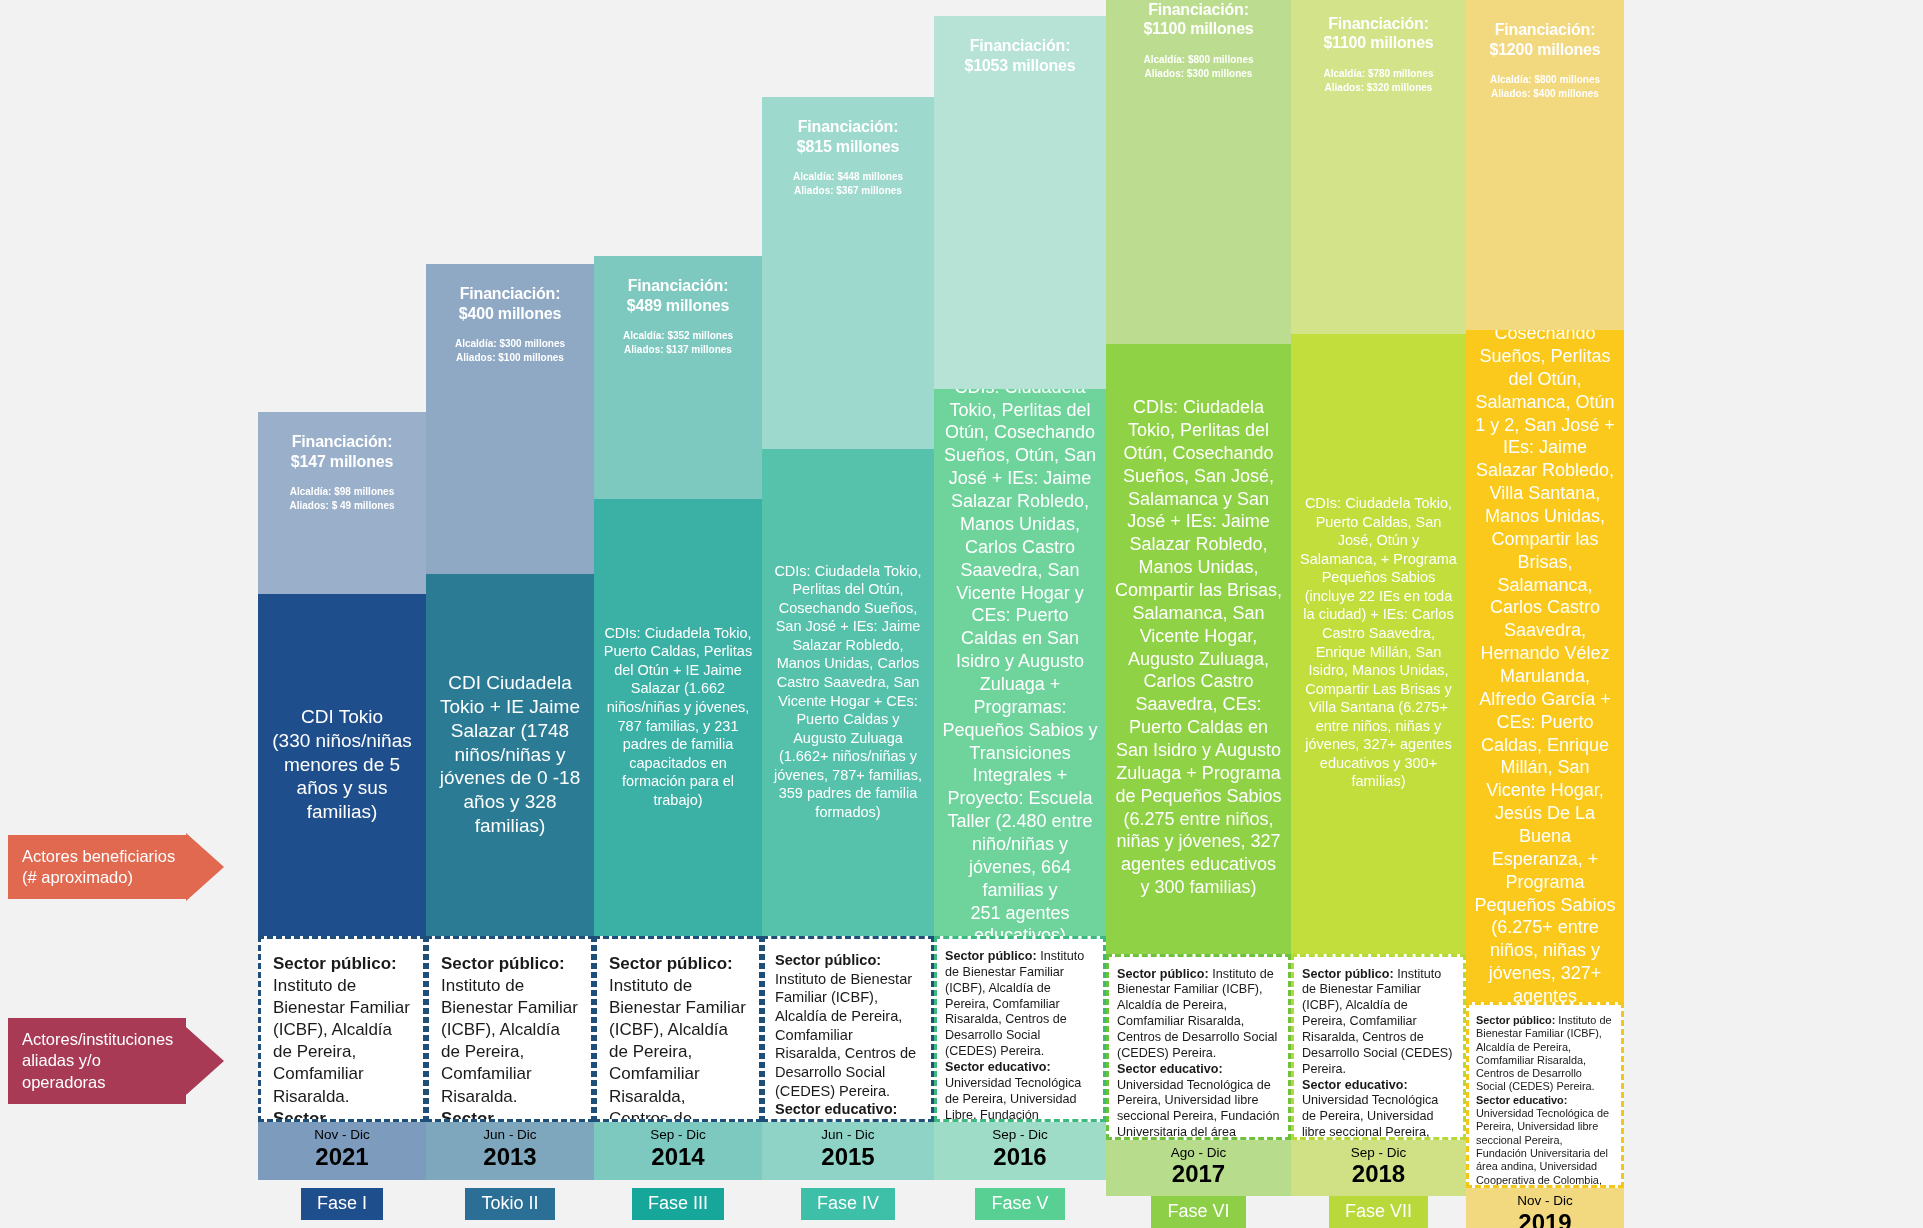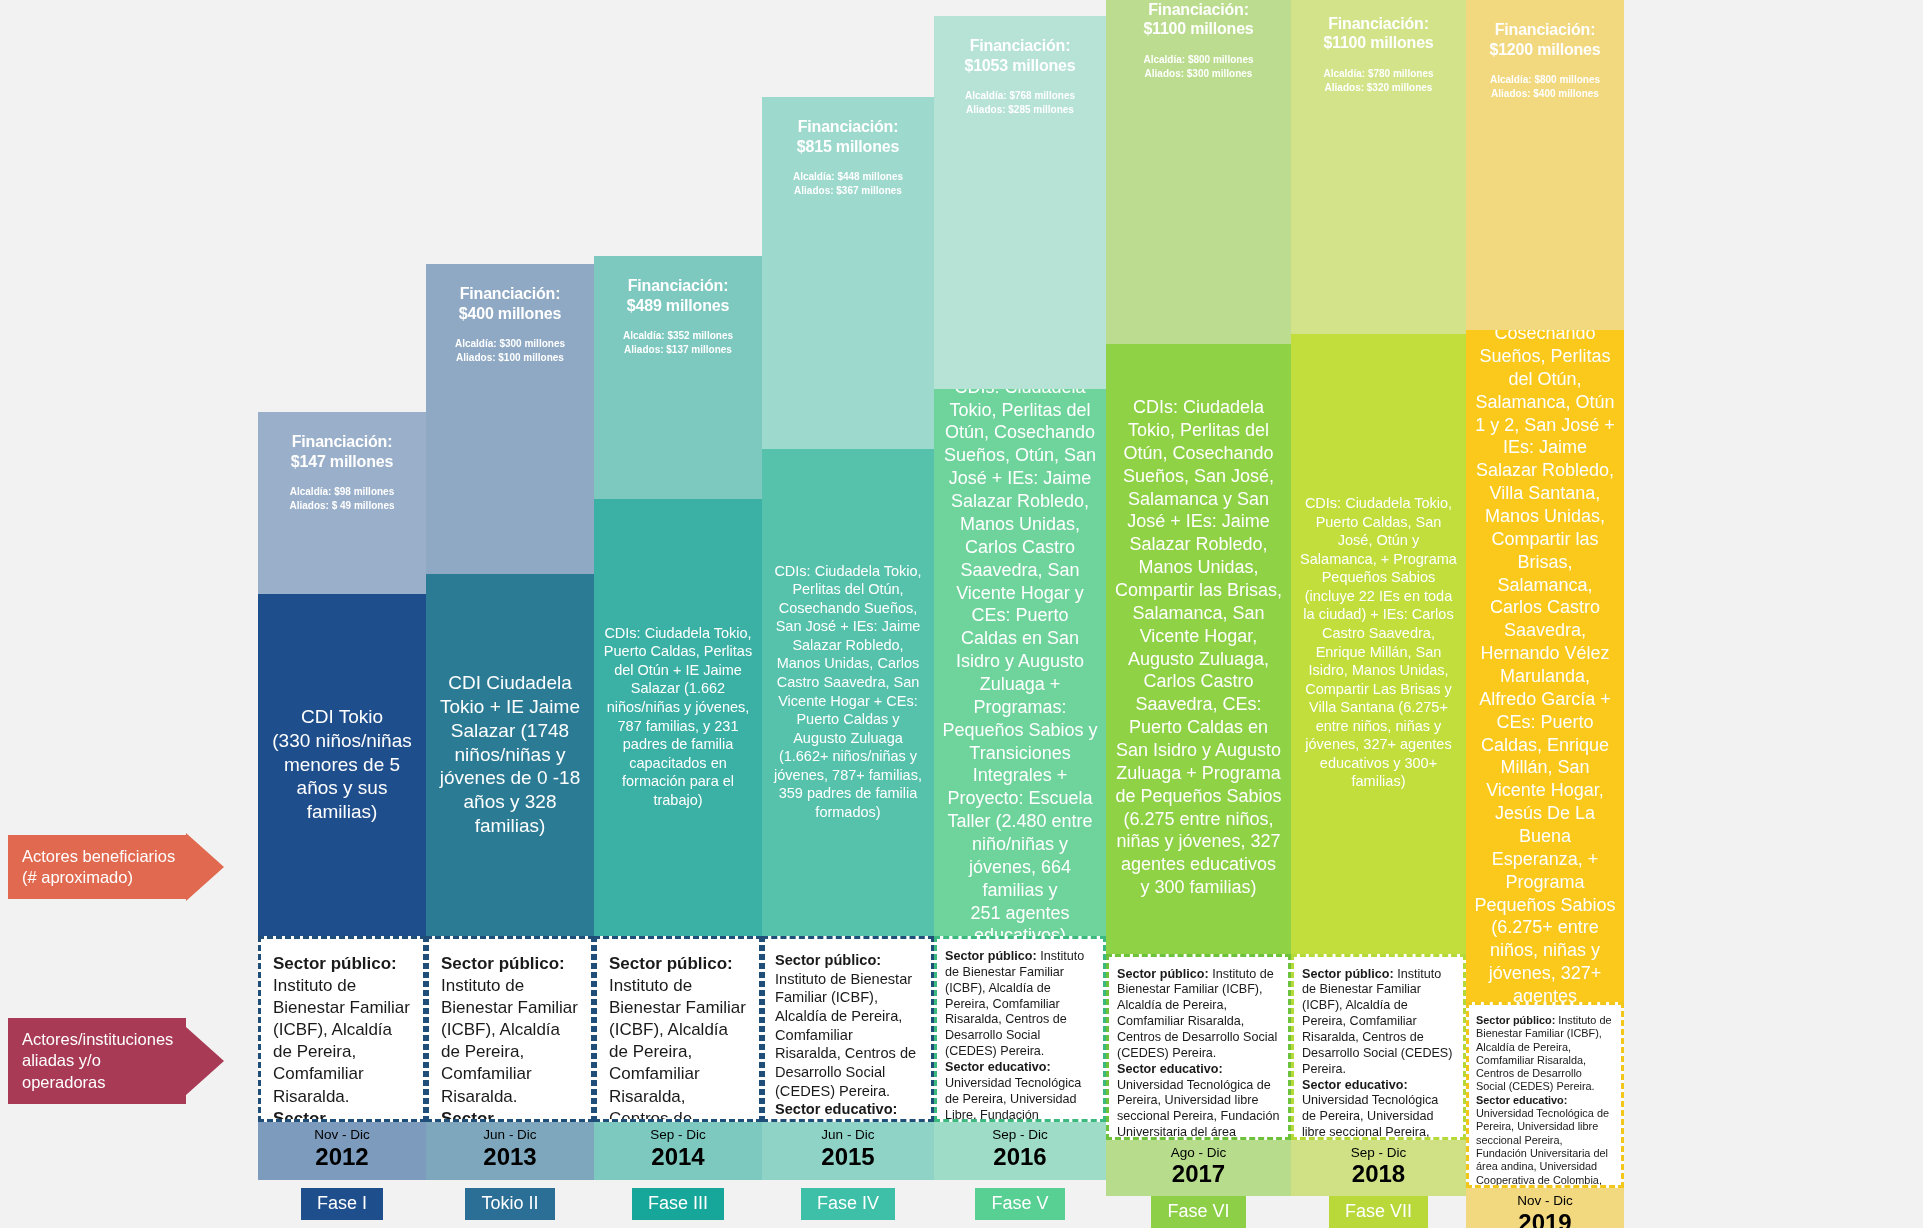--- a/index.html
+++ b/index.html
@@ -155,21 +155,21 @@
           </div>
         </div>
         <div class="benef " style="background: rgb(31, 78, 140); height: 342px; flex: 0 0 342px; white-space: pre-line; display: flex; align-items: center; justify-content: center;"><span>CDI Tokio
 (330 niños/niñas menores de 5 años y sus familias)</span></div>
         <div class="allies " style="border-color: rgb(31, 78, 121); height: 186px; flex: 0 0 186px;">
           <div><b>Sector público:</b>  Instituto de Bienestar Familiar (ICBF), Alcaldía de Pereira, Comfamiliar Risaralda.</div>
           <div><b>Sector educativo:</b>  Universidad Tecnológica de Pereira.</div>
         </div>
         <div class="yearband" style="background: rgb(125, 155, 189);">
           <div class="mon">Nov - Dic</div>
-          <div class="yr">2012</div>
+          <div class="yr">2021</div>
         </div>
         <div class="phasewrap">
           <div class="phase" style="background: rgb(31, 78, 140);">Fase I</div>
         </div>
       </div>
       <div class="col" style="width: 168px;">
         <div class="fin" style="background: rgb(143, 169, 196); height: 310px; flex: 0 0 310px;">
           <div class="fin-title" style="white-space: pre-line;">Financiación:
 $400 millones</div>
           <div class="fin-sub">
@@ -230,24 +230,20 @@
           <div class="yr">2015</div>
         </div>
         <div class="phasewrap">
           <div class="phase" style="background: rgb(61, 191, 168);">Fase IV</div>
         </div>
       </div>
       <div class="col" style="width: 172px;">
         <div class="fin" style="background: rgb(183, 226, 214); height: 373px; flex: 0 0 373px;">
           <div class="fin-title" style="white-space: pre-line;">Financiación:
 $1053 millones</div>
-          <div class="fin-sub">
-            <div>Alcaldía: $768 millones</div>
-            <div>Aliados: $285 millones</div>
-          </div>
         </div>
         <div class="benef xsmall" style="background: rgb(111, 212, 156); height: 547px; flex: 0 0 547px; white-space: pre-line; display: flex; align-items: center; justify-content: center;"><span>CDIs: Ciudadela Tokio, Perlitas del Otún, Cosechando Sueños, Otún, San José + IEs: Jaime Salazar Robledo, Manos Unidas, Carlos Castro Saavedra, San Vicente Hogar y
 CEs: Puerto Caldas en San Isidro y Augusto Zuluaga + Programas: Pequeños Sabios y Transiciones Integrales + Proyecto: Escuela Taller (2.480 entre niño/niñas y jóvenes, 664 familias y
 251 agentes educativos)</span></div>
         <div class="allies f13" style="border-color: rgb(59, 185, 127); height: 186px; flex: 0 0 186px;">
           <div><b>Sector público:</b>  Instituto de Bienestar Familiar (ICBF), Alcaldía de Pereira, Comfamiliar Risaralda, Centros de Desarrollo Social (CEDES) Pereira.</div>
           <div><b>Sector educativo:</b>  Universidad Tecnológica de Pereira, Universidad Libre, Fundación Universitaria del área andina, Universidad Cooperativa de Colombia.</div>
         </div>
         <div class="yearband" style="background: rgb(159, 220, 200);">
           <div class="mon">Sep - Dic</div>

